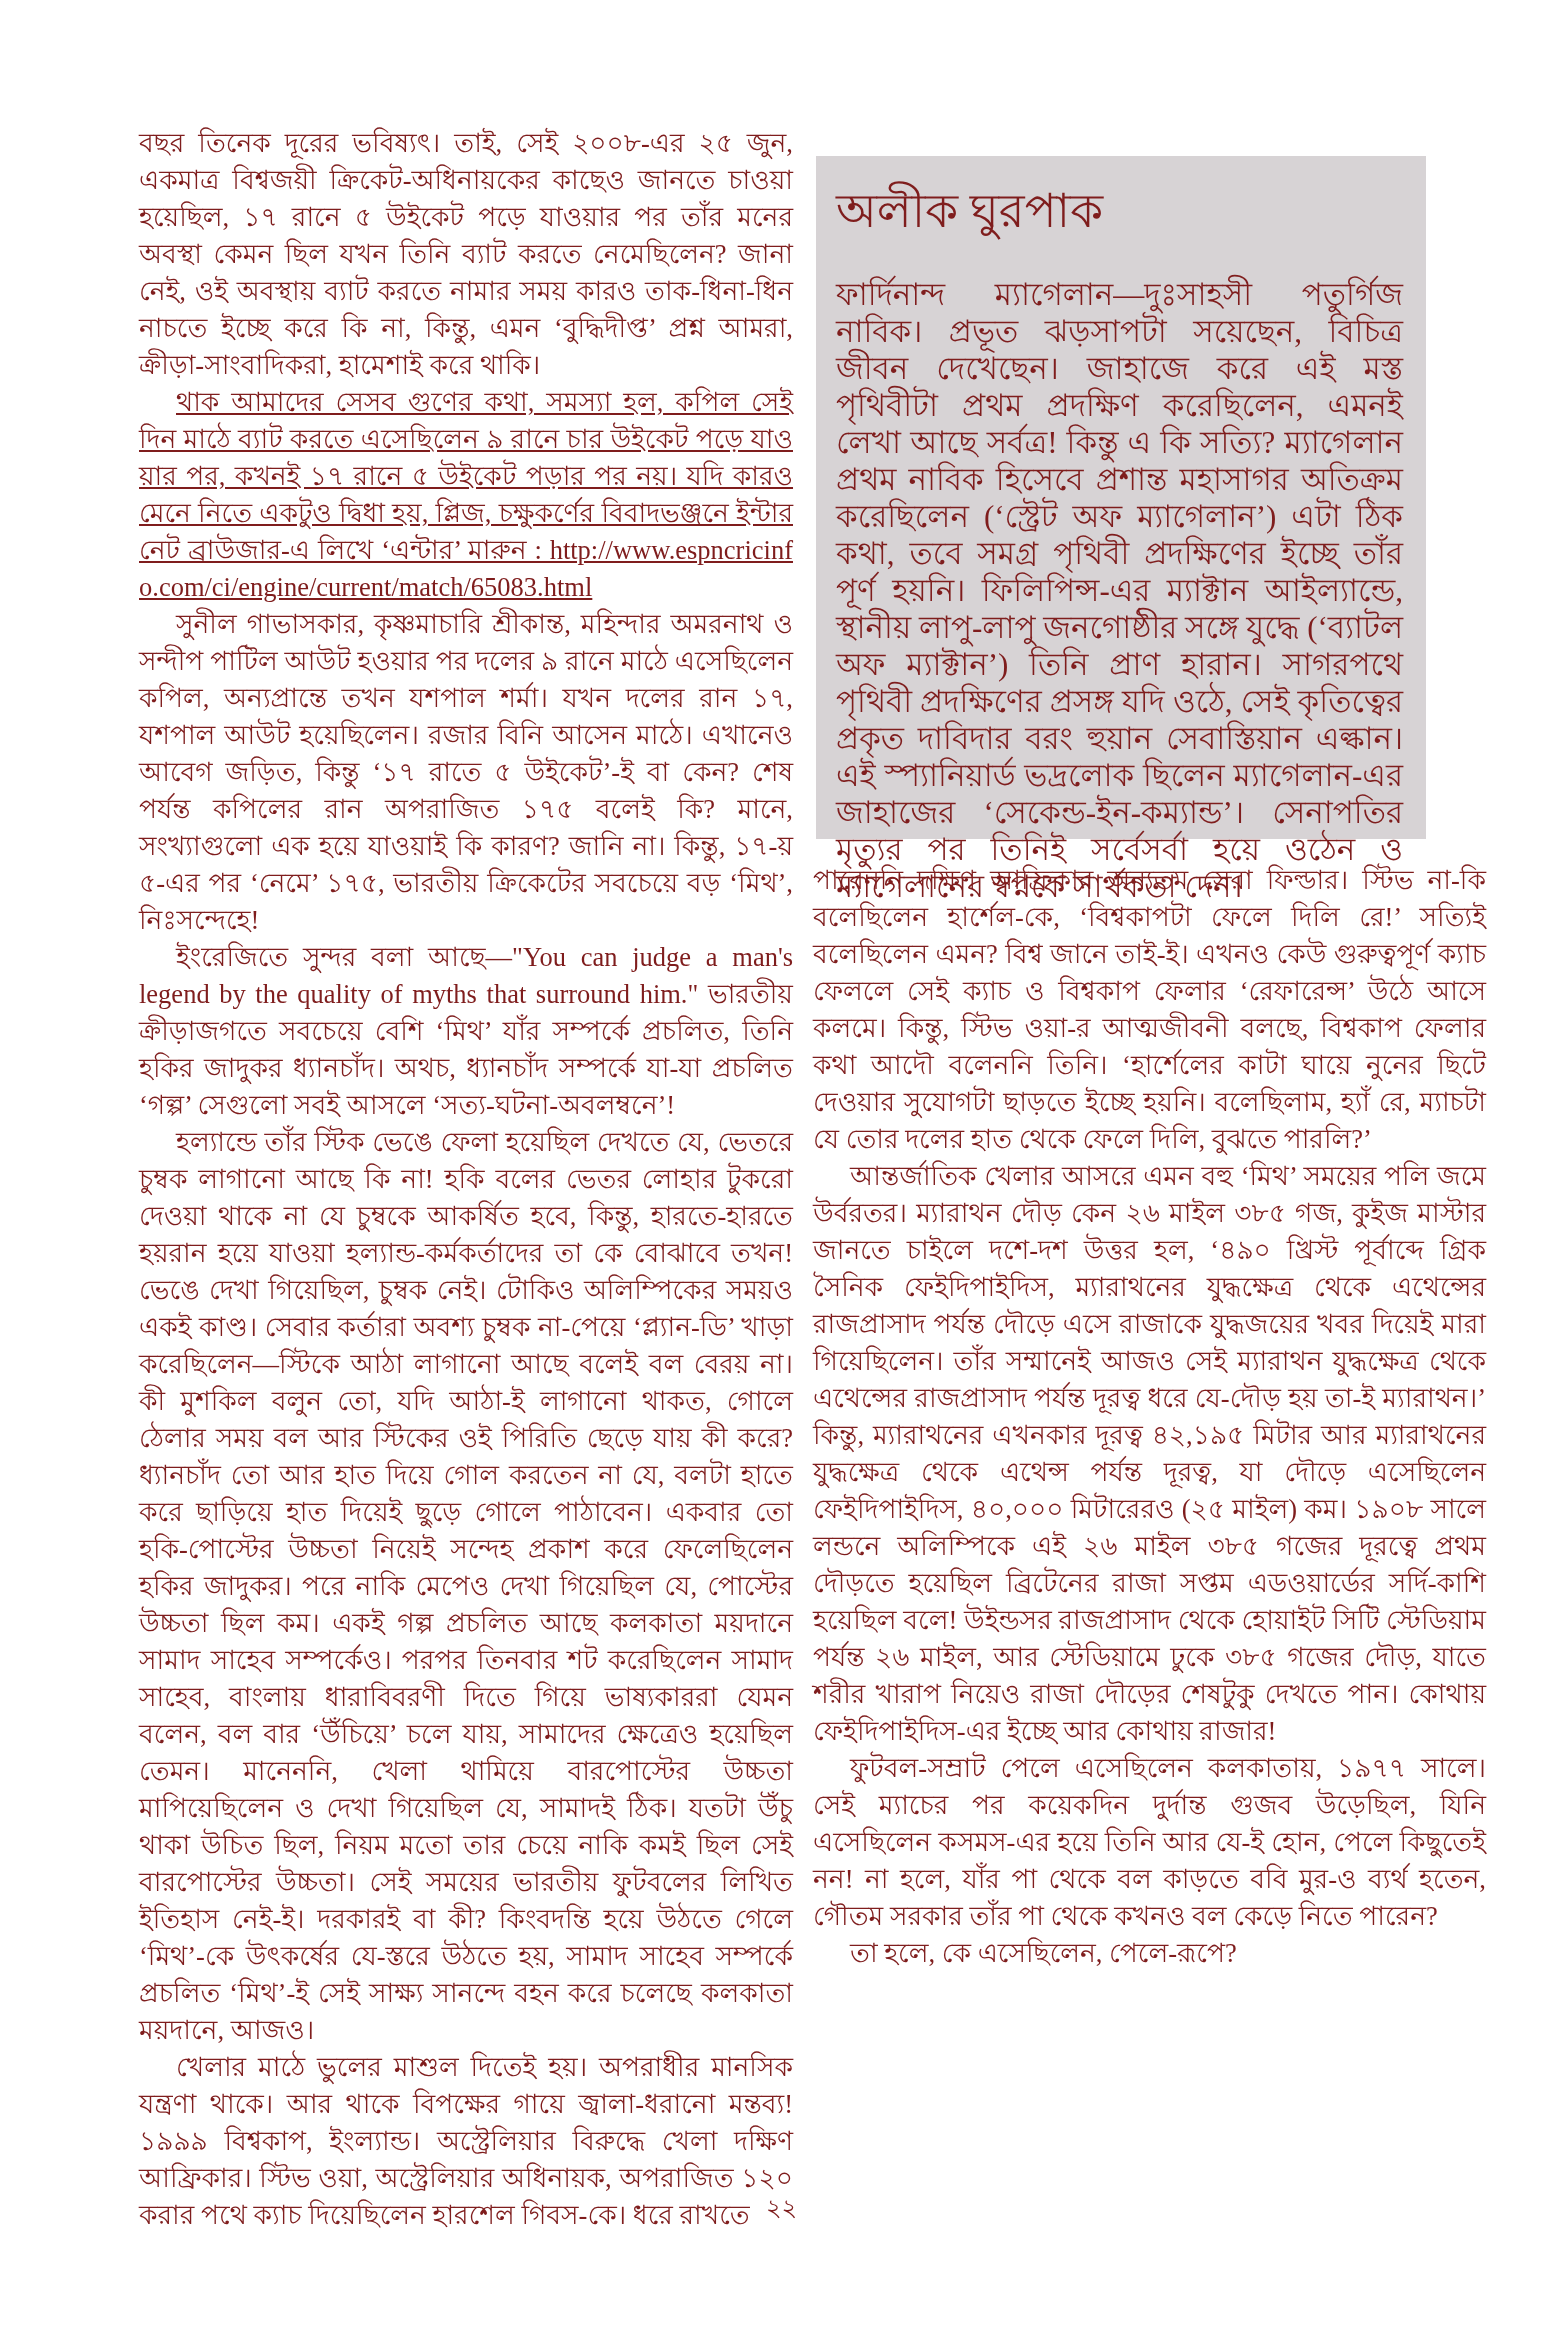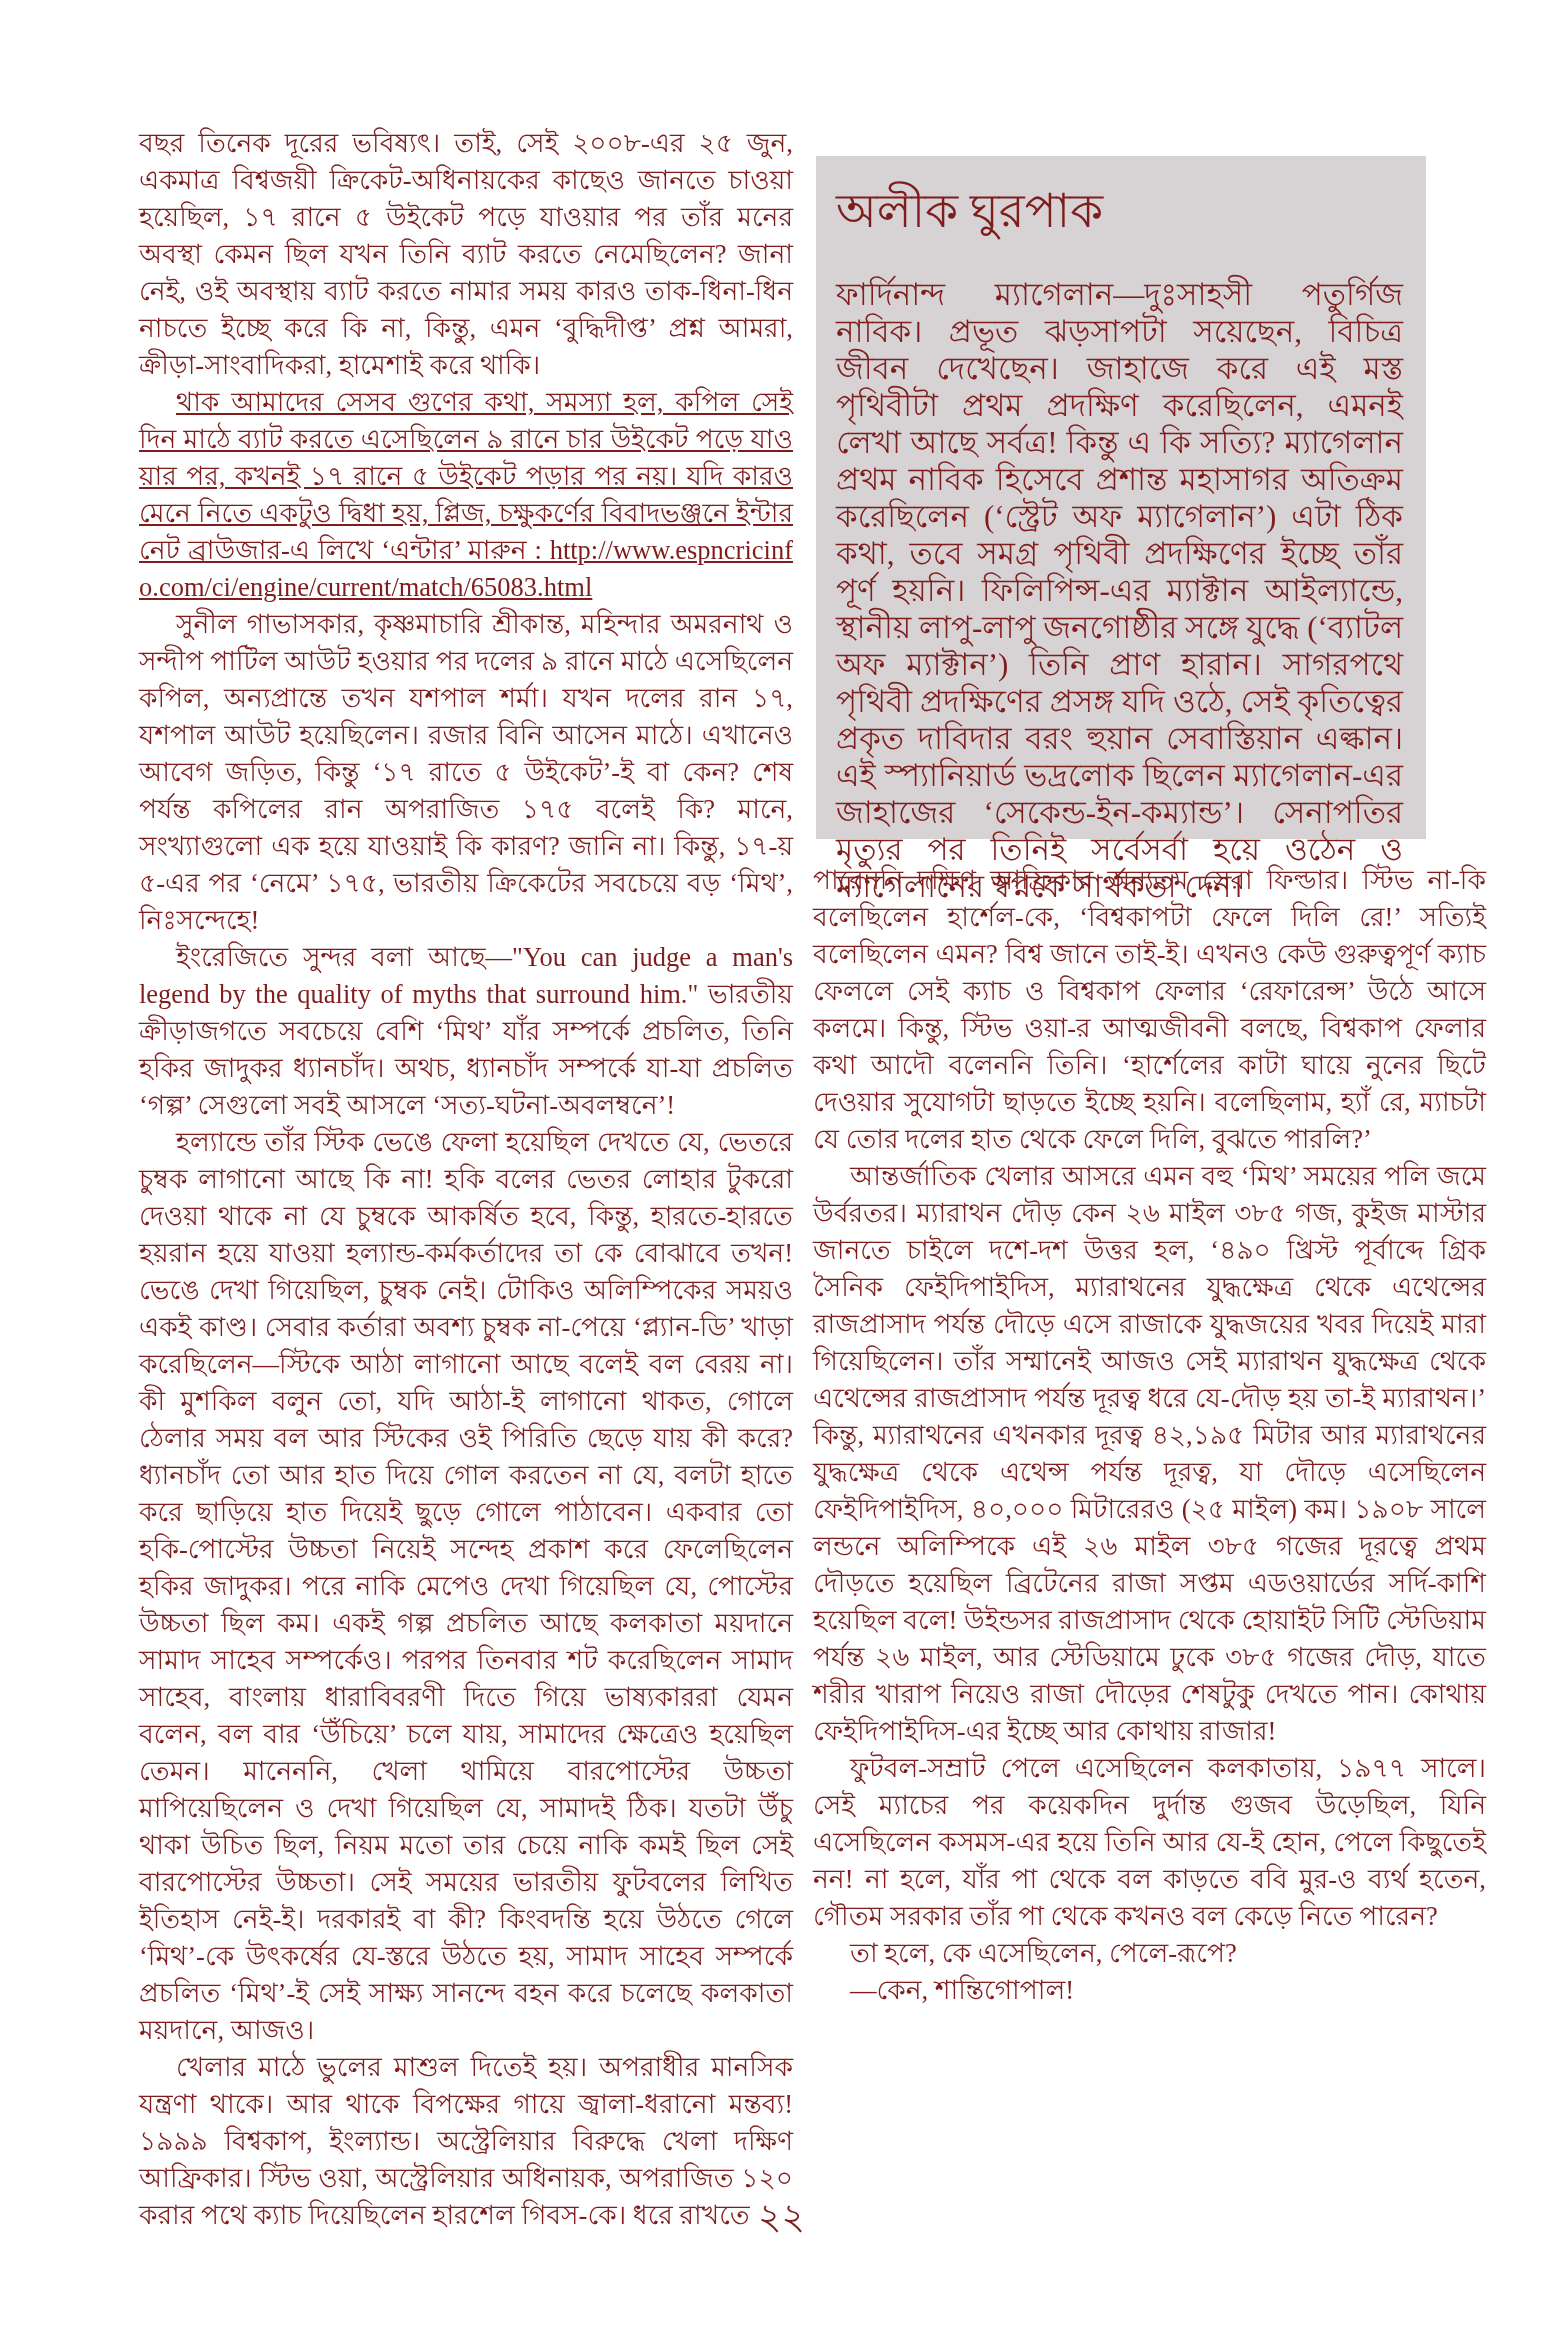--- a/index.html
+++ b/index.html
@@ -38,21 +38,21 @@
   .sidebar-body{
     font-size:31px;
     line-height:37px;
     text-align:justify;
     margin:0;
   }
   .page-number{
     position:absolute;
     left:0;top:2189px;width:100%;
     text-align:center;
-    font-size:36px;
+    font-size:24px;
   }
   .url{word-break:break-all;text-decoration:underline;}
 </style>
 </head>
 <body>
 
 <div class="page">
 
   <div class="col col-left">
     <p>বছর তিনেক দূরের ভবিষ্যৎ। তাই, সেই ২০০৮-এর ২৫ জুন, একমাত্র বিশ্বজয়ী ক্রিকেট-অধিনায়কের কাছেও জানতে চাওয়া হয়েছিল, ১৭ রানে ৫ উইকেট পড়ে যাওয়ার পর তাঁর মনের অবস্থা কেমন ছিল যখন তিনি ব্যাট করতে নেমেছিলেন? জানা নেই, ওই অবস্থায় ব্যাট করতে নামার সময় কারও তাক-ধিনা-ধিন নাচতে ইচ্ছে করে কি না, কিন্তু, এমন ‘বুদ্ধিদীপ্ত’ প্রশ্ন আমরা, ক্রীড়া-সাংবাদিকরা, হামেশাই করে থাকি।</p>
@@ -66,19 +66,18 @@
   <div class="sidebar" style="background: rgb(215, 211, 213);">
     <h2 class="sidebar-title">অলীক ঘুরপাক</h2>
     <p class="sidebar-body">ফার্দিনান্দ ম্যাগেলান—দুঃসাহসী পতুর্গিজ নাবিক। প্রভূত ঝড়সাপটা সয়েছেন, বিচিত্র জীবন দেখেছেন। জাহাজে করে এই মস্ত পৃথিবীটা প্রথম প্রদক্ষিণ করেছিলেন, এমনই লেখা আছে সর্বত্র! কিন্তু এ কি সত্যি? ম্যাগেলান প্রথম নাবিক হিসেবে প্রশান্ত মহাসাগর অতিক্রম করেছিলেন (‘স্ট্রেট অফ ম্যাগেলান’) এটা ঠিক কথা, তবে সমগ্র পৃথিবী প্রদক্ষিণের ইচ্ছে তাঁর পূর্ণ হয়নি। ফিলিপিন্স-এর ম্যাক্টান আইল্যান্ডে, স্থানীয় লাপু-লাপু জনগোষ্ঠীর সঙ্গে যুদ্ধে (‘ব্যাটল অফ ম্যাক্টান’) তিনি প্রাণ হারান। সাগরপথে পৃথিবী প্রদক্ষিণের প্রসঙ্গ যদি ওঠে, সেই কৃতিত্বের প্রকৃত দাবিদার বরং হুয়ান সেবাস্তিয়ান এল্কান। এই স্প্যানিয়ার্ড ভদ্রলোক ছিলেন ম্যাগেলান-এর জাহাজের ‘সেকেন্ড-ইন-কম্যান্ড’। সেনাপতির মৃত্যুর পর তিনিই সর্বেসর্বা হয়ে ওঠেন ও ম্যাগেলানের স্বপ্নকে সার্থকতা দেন।</p>
   </div>
 
   <div class="col col-right">
     <p>পারেননি দক্ষিণ আফ্রিকার অন্যতম সেরা ফিল্ডার। স্টিভ না-কি বলেছিলেন হার্শেল-কে, ‘বিশ্বকাপটা ফেলে দিলি রে!’ সত্যিই বলেছিলেন এমন? বিশ্ব জানে তাই-ই। এখনও কেউ গুরুত্বপূর্ণ ক্যাচ ফেললে সেই ক্যাচ ও বিশ্বকাপ ফেলার ‘রেফারেন্স’ উঠে আসে কলমে। কিন্তু, স্টিভ ওয়া-র আত্মজীবনী বলছে, বিশ্বকাপ ফেলার কথা আদৌ বলেননি তিনি। ‘হার্শেলের কাটা ঘায়ে নুনের ছিটে দেওয়ার সুযোগটা ছাড়তে ইচ্ছে হয়নি। বলেছিলাম, হ্যাঁ রে, ম্যাচটা যে তোর দলের হাত থেকে ফেলে দিলি, বুঝতে পারলি?’</p>
     <p class="ind">আন্তর্জাতিক খেলার আসরে এমন বহু ‘মিথ’ সময়ের পলি জমে উর্বরতর। ম্যারাথন দৌড় কেন ২৬ মাইল ৩৮৫ গজ, কুইজ মাস্টার জানতে চাইলে দশে-দশ উত্তর হল, ‘৪৯০ খ্রিস্ট পূর্বাব্দে গ্রিক সৈনিক ফেইদিপাইদিস, ম্যারাথনের যুদ্ধক্ষেত্র থেকে এথেন্সের রাজপ্রাসাদ পর্যন্ত দৌড়ে এসে রাজাকে যুদ্ধজয়ের খবর দিয়েই মারা গিয়েছিলেন। তাঁর সম্মানেই আজও সেই ম্যারাথন যুদ্ধক্ষেত্র থেকে এথেন্সের রাজপ্রাসাদ পর্যন্ত দূরত্ব ধরে যে-দৌড় হয় তা-ই ম্যারাথন।’ কিন্তু, ম্যারাথনের এখনকার দূরত্ব ৪২,১৯৫ মিটার আর ম্যারাথনের যুদ্ধক্ষেত্র থেকে এথেন্স পর্যন্ত দূরত্ব, যা দৌড়ে এসেছিলেন ফেইদিপাইদিস, ৪০,০০০ মিটারেরও (২৫ মাইল) কম। ১৯০৮ সালে লন্ডনে অলিম্পিকে এই ২৬ মাইল ৩৮৫ গজের দূরত্বে প্রথম দৌড়তে হয়েছিল ব্রিটেনের রাজা সপ্তম এডওয়ার্ডের সর্দি-কাশি হয়েছিল বলে! উইন্ডসর রাজপ্রাসাদ থেকে হোয়াইট সিটি স্টেডিয়াম পর্যন্ত ২৬ মাইল, আর স্টেডিয়ামে ঢুকে ৩৮৫ গজের দৌড়, যাতে শরীর খারাপ নিয়েও রাজা দৌড়ের শেষটুকু দেখতে পান। কোথায় ফেইদিপাইদিস-এর ইচ্ছে আর কোথায় রাজার!</p>
     <p class="ind">ফুটবল-সম্রাট পেলে এসেছিলেন কলকাতায়, ১৯৭৭ সালে। সেই ম্যাচের পর কয়েকদিন দুর্দান্ত গুজব উড়েছিল, যিনি এসেছিলেন কসমস-এর হয়ে তিনি আর যে-ই হোন, পেলে কিছুতেই নন! না হলে, যাঁর পা থেকে বল কাড়তে ববি মুর-ও ব্যর্থ হতেন, গৌতম সরকার তাঁর পা থেকে কখনও বল কেড়ে নিতে পারেন?</p>
     <p class="ind">তা হলে, কে এসেছিলেন, পেলে-রূপে?</p>
-    <p class="ind">—কেন, শান্তিগোপাল!</p>
   </div>
 
   <div class="page-number">২২</div>
 
 </div>
 
 
 </body></html>

